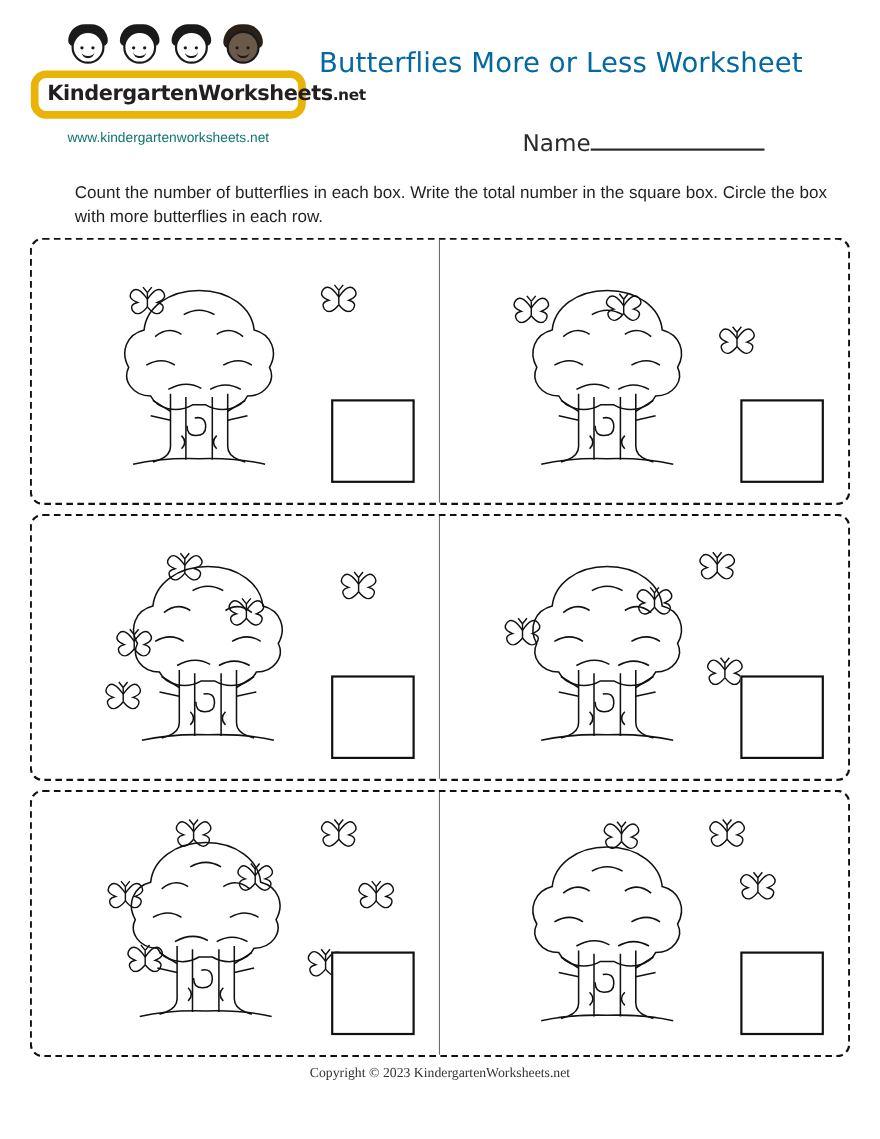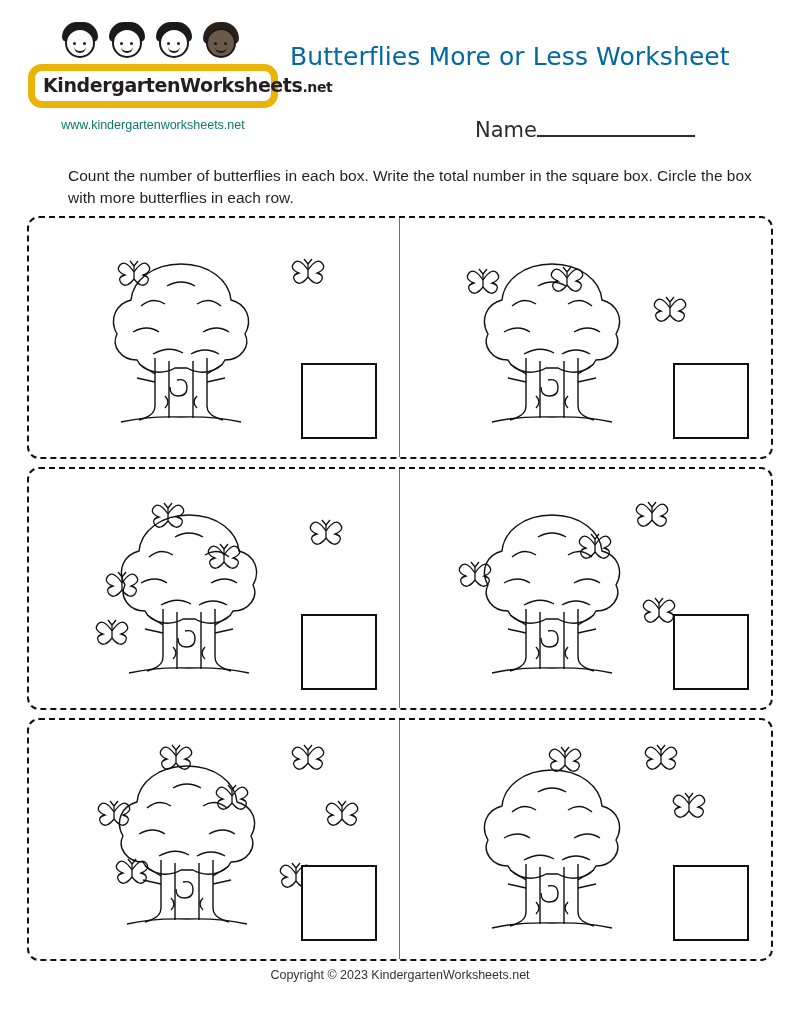--- a/index.html
+++ b/index.html
@@ -170,21 +170,21 @@
 
   
   .footer {
     position: absolute;
     left: 0; top: 966px;
     width: 800px;
     text-align: center;
     font-size: 12.5px;
     color: #333;
     line-height: 1.45;
-    font-family: Liberation Sans, sans-serif;
+    font-family: Liberation Serif, serif;
   }
 </style>
 </head>
 <body>
 
 <div class="header">
 
   <div class="logo-block">
     <div class="kids-row">
       <div class="kid k1">

